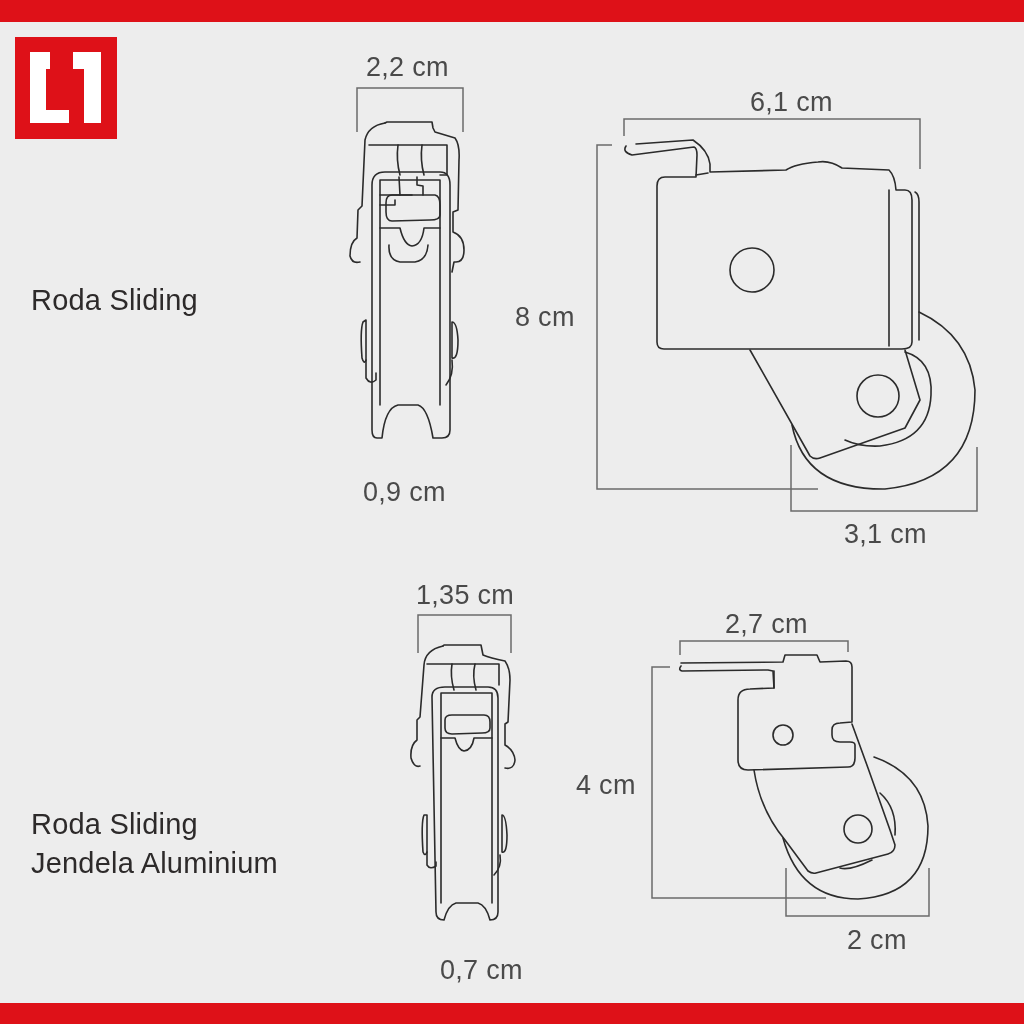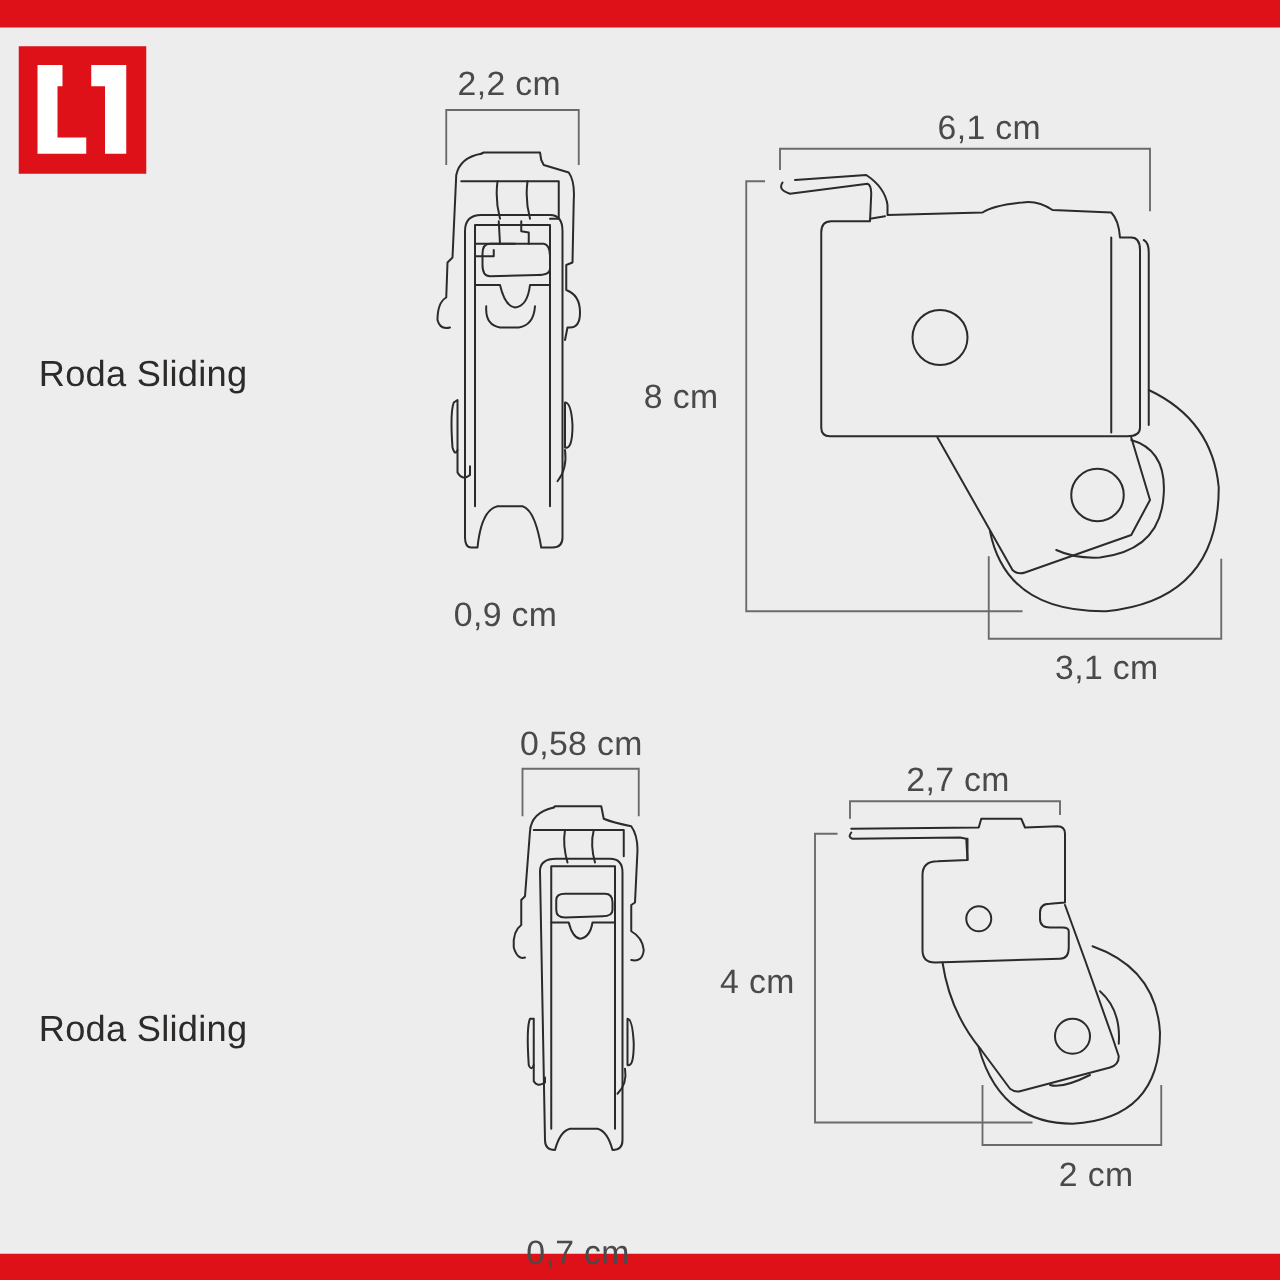--- a/index.html
+++ b/index.html
@@ -41,30 +41,31 @@
     <path d="M15 15 H35 V32 H31 V73 H54 V86 H15 Z" fill="#ffffff"></path>
     <path d="M58 15 H86 V86 H69 V32 H58 Z" fill="#ffffff"></path>
   </svg>
 </div>
 
 <div class="title" style="top:281px;">
   <div>Roda Sliding</div>
 </div>
 <div class="title" style="top:805px;">
   <div>Roda Sliding</div>
+  <div>Jendela Aluminium</div>
 </div>
 
 <div class="dim" style="left:366px; top:52px;">2,2 cm</div>
 <div class="dim" style="left:363px; top:477px;">0,9 cm</div>
 <div class="dim" style="left:750px; top:87px;">6,1 cm</div>
 <div class="dim" style="left:515px; top:302px;">8 cm</div>
 <div class="dim" style="left:844px; top:519px;">3,1 cm</div>
 
-<div class="dim" style="left:416px; top:580px;">0,58 cm</div>
-<div class="dim" style="left:421px; top:955px;margin-top:32px;">0,7 cm</div>
+<div class="dim" style="left:416px; top:580px;">1,35 cm</div>
+<div class="dim" style="left:440px; top:955px;">0,7 cm</div>
 <div class="dim" style="left:725px; top:609px;">2,7 cm</div>
 <div class="dim" style="left:576px; top:770px;">4 cm</div>
 <div class="dim" style="left:847px; top:925px;">2 cm</div>
 
 <svg class="drawing" width="1024" height="1024" viewBox="0 0 1024 1024">
 
   <g>
     <path class="dl" d="M357 132 V88 H463 V132"></path>
     <path class="ln" d="M385 123 L387 122 H432 L433 128 L435 132 L455 138 Q460 145 459 160 L458 210 L453 212 V232 Q464 236 464 250 Q464 262 456 262 L454 262 L452 272"></path>
     <path class="ln" d="M385 123 Q368 126 365 140 L362 206 L358 210 L357 238 Q350 242 350 256 Q352 264 360 262"></path>

